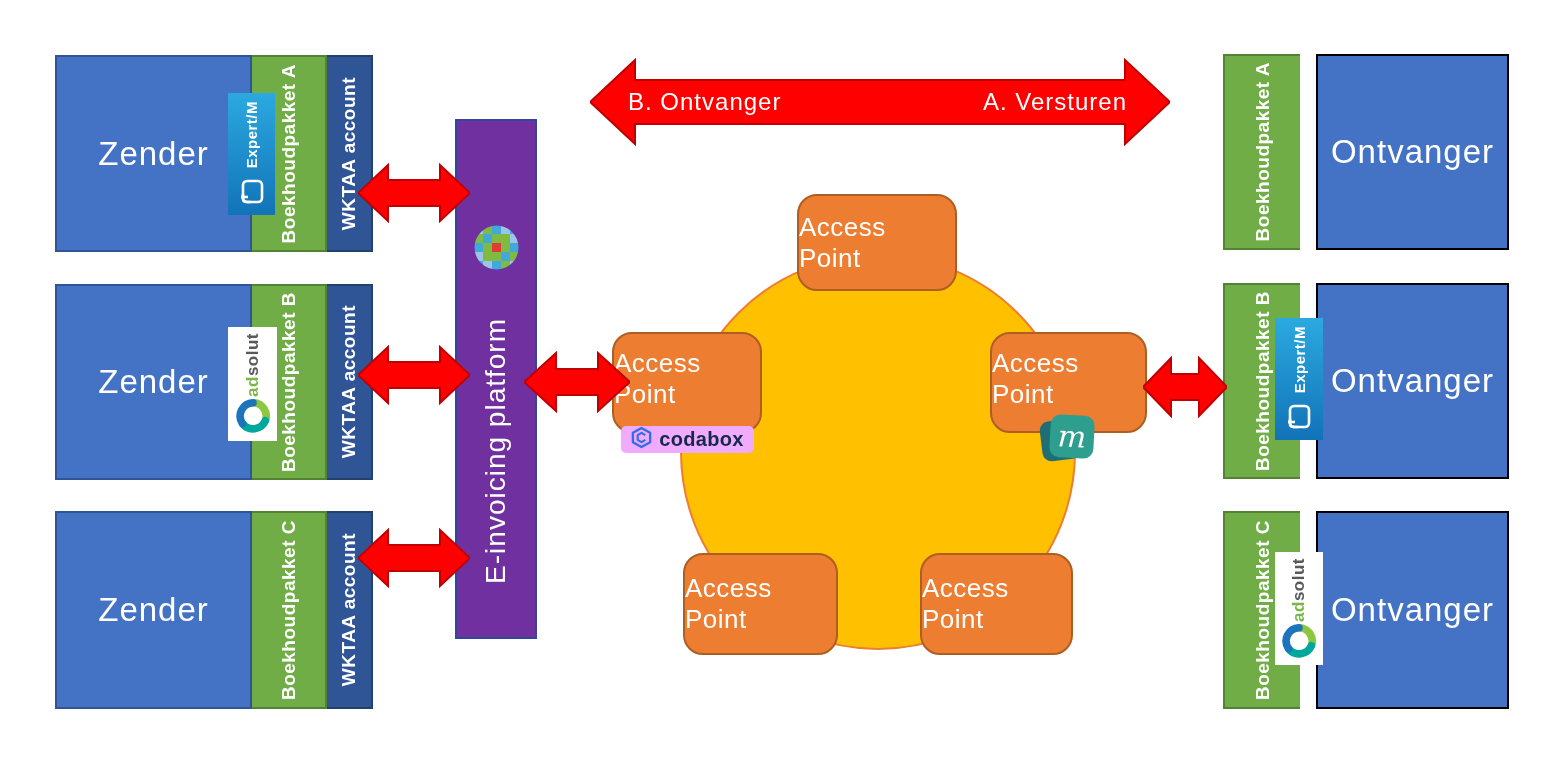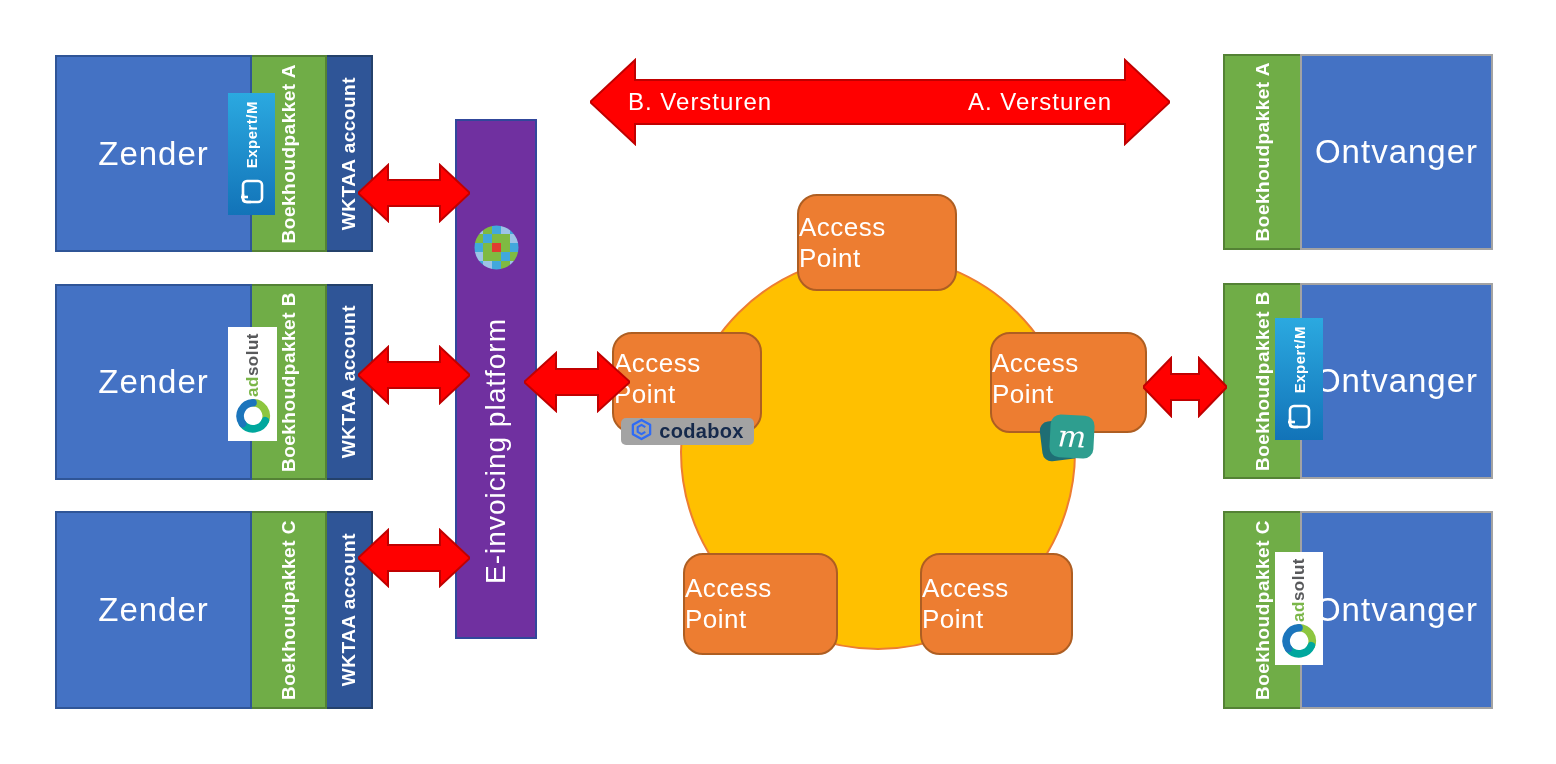--- a/index.html
+++ b/index.html
@@ -7,21 +7,21 @@
     position:relative;width:1556px;height:764px;background:#fff;overflow:hidden;
     font-family:"Liberation Sans",sans-serif;
   }
   
   .party{position:absolute;display:flex;z-index:1;}
   .cell{box-sizing:border-box;display:flex;align-items:center;justify-content:center;}
   .cell-main{background:#4472C4;border:2px solid #2F5597;}
   .cell-pkg{background:#70AD47;border:2px solid #548235;border-left:none;}
   .cell-acct{background:#2F5597;border:2px solid #24416B;border-left:none;}
   .party.receiver .cell-pkg{border:2px solid #548235;border-right:none;}
-  .party.receiver .cell-main{border:2px solid #a3a3a3;}
+  .party.receiver .cell-main{border:2px solid #000000;margin-left:16px;}
   .party-label{color:#fff;font-size:33px;letter-spacing:1px;}
   .vtext{writing-mode:vertical-rl;transform:rotate(180deg);white-space:nowrap;}
   .strip-label{color:#fff;font-size:19px;font-weight:bold;letter-spacing:.5px;}
   
   .badge{position:absolute;z-index:2;display:flex;flex-direction:column;align-items:center;justify-content:space-between;box-sizing:border-box;}
   .badge-expertm{background:linear-gradient(180deg,#2BA9E0 0%,#1273B8 100%);padding:8px 2px 6px 2px;}
   .badge-expertm .vtext{color:#fff;font-size:15px;font-weight:bold;letter-spacing:.5px;}
   .badge-adsolut{background:#fff;padding:6px 2px 4px 2px;}
   .adsolut-prefix{color:#7AB648;font-weight:bold;}
   .adsolut-suffix{color:#58595B;font-weight:bold;}
@@ -35,32 +35,32 @@
   .peppol-circle{position:absolute;left:680px;top:254px;width:396px;height:396px;border-radius:50%;background:#FFC000;border:2px solid #ED7D31;box-sizing:border-box;z-index:1;}
   .peppol-label{position:absolute;left:680px;top:404px;width:396px;text-align:center;color:#fff;font-size:42px;letter-spacing:2px;z-index:2;}
   
   .ap{position:absolute;background:#ED7D31;border:2.5px solid #AE5E22;border-radius:20px;box-sizing:border-box;z-index:3;display:flex;flex-direction:column;align-items:center;justify-content:center;}
   .ap-label{color:#fff;font-size:26px;letter-spacing:.5px;}
   .ap-top{left:797px;top:194px;width:160px;height:97px;}
   .ap-left{left:612px;top:332px;width:150px;height:101px;justify-content:flex-start;padding-top:14px;}
   .ap-right{left:990px;top:332px;width:157px;height:101px;justify-content:flex-start;padding-top:14px;}
   .ap-bl{left:683px;top:553px;width:155px;height:102px;}
   .ap-br{left:920px;top:553px;width:153px;height:102px;}
-  .codabox-badge{margin-top:8px;width:133px;height:38px;background:#a3a3a3;border-radius:5px;display:flex;align-items:center;justify-content:center;gap:6px;}
+  .codabox-badge{margin-top:16px;width:133px;height:38px;background:#f0abfc;border-radius:5px;display:flex;align-items:center;justify-content:center;gap:6px;}
   .codabox-text{color:#15294B;font-size:20px;font-weight:bold;letter-spacing:.3px;}
   .m-badge{margin-top:5px;position:relative;width:55px;height:46px;}
   .m-back{position:absolute;left:0;top:5px;width:40px;height:40px;background:#1F6E74;border-radius:9px;transform:rotate(-7deg);}
   .m-front{position:absolute;left:9px;top:0;width:44px;height:43px;background:#2E9E8F;border-radius:10px;transform:rotate(3deg);display:flex;align-items:center;justify-content:center;}
   .m-letter{color:#fff;font-family:"DejaVu Serif",serif;font-style:italic;font-size:30px;line-height:1;}
   
   .arrow{position:absolute;z-index:5;}
   .flow-arrow{left:590px;top:58px;width:580px;height:88px;}
   .flow-label{position:absolute;top:50%;transform:translateY(-50%);color:#fff;font-size:24px;letter-spacing:1px;}
   .flow-label-left{left:38px;}
-  .flow-label-right{right:58px;}
+  .flow-label-right{right:43px;}
 </style>
 </head>
 <body>
 
 <div class="stage">
 
   <div class="party sender" style="left:55px;top:55px;">
     <div class="cell cell-main" style="width:197px;height:197px;">
       <span class="party-label">Zender</span>
     </div>
@@ -237,21 +237,21 @@
   </div>
 
   <div class="ap ap-br">
     <span class="ap-label">Access Point</span>
   </div>
 
   <div class="arrow flow-arrow">
     <svg width="580" height="88" viewBox="0 0 580 88">
       <polygon points="0,44 45,2 45,22 535,22 535,2 580,44 535,86 535,66 45,66 45,86" fill="#FF0000" stroke="#C00000" stroke-width="2"></polygon>
     </svg>
-    <span class="flow-label flow-label-left">B. Versturen</span>
+    <span class="flow-label flow-label-left">B. Ontvanger</span>
     <span class="flow-label flow-label-right">A. Versturen</span>
   </div>
 
   <div class="arrow" style="left:358px;top:163px;">
     <svg width="112" height="60" viewBox="0 0 112 60">
       <polygon points="0,30 30,2 30,17 82,17 82,2 112,30 82,58 82,43 30,43 30,58" fill="#FF0000" stroke="#C00000" stroke-width="2"></polygon>
     </svg>
   </div>
   <div class="arrow" style="left:358px;top:345px;">
     <svg width="112" height="60" viewBox="0 0 112 60">

